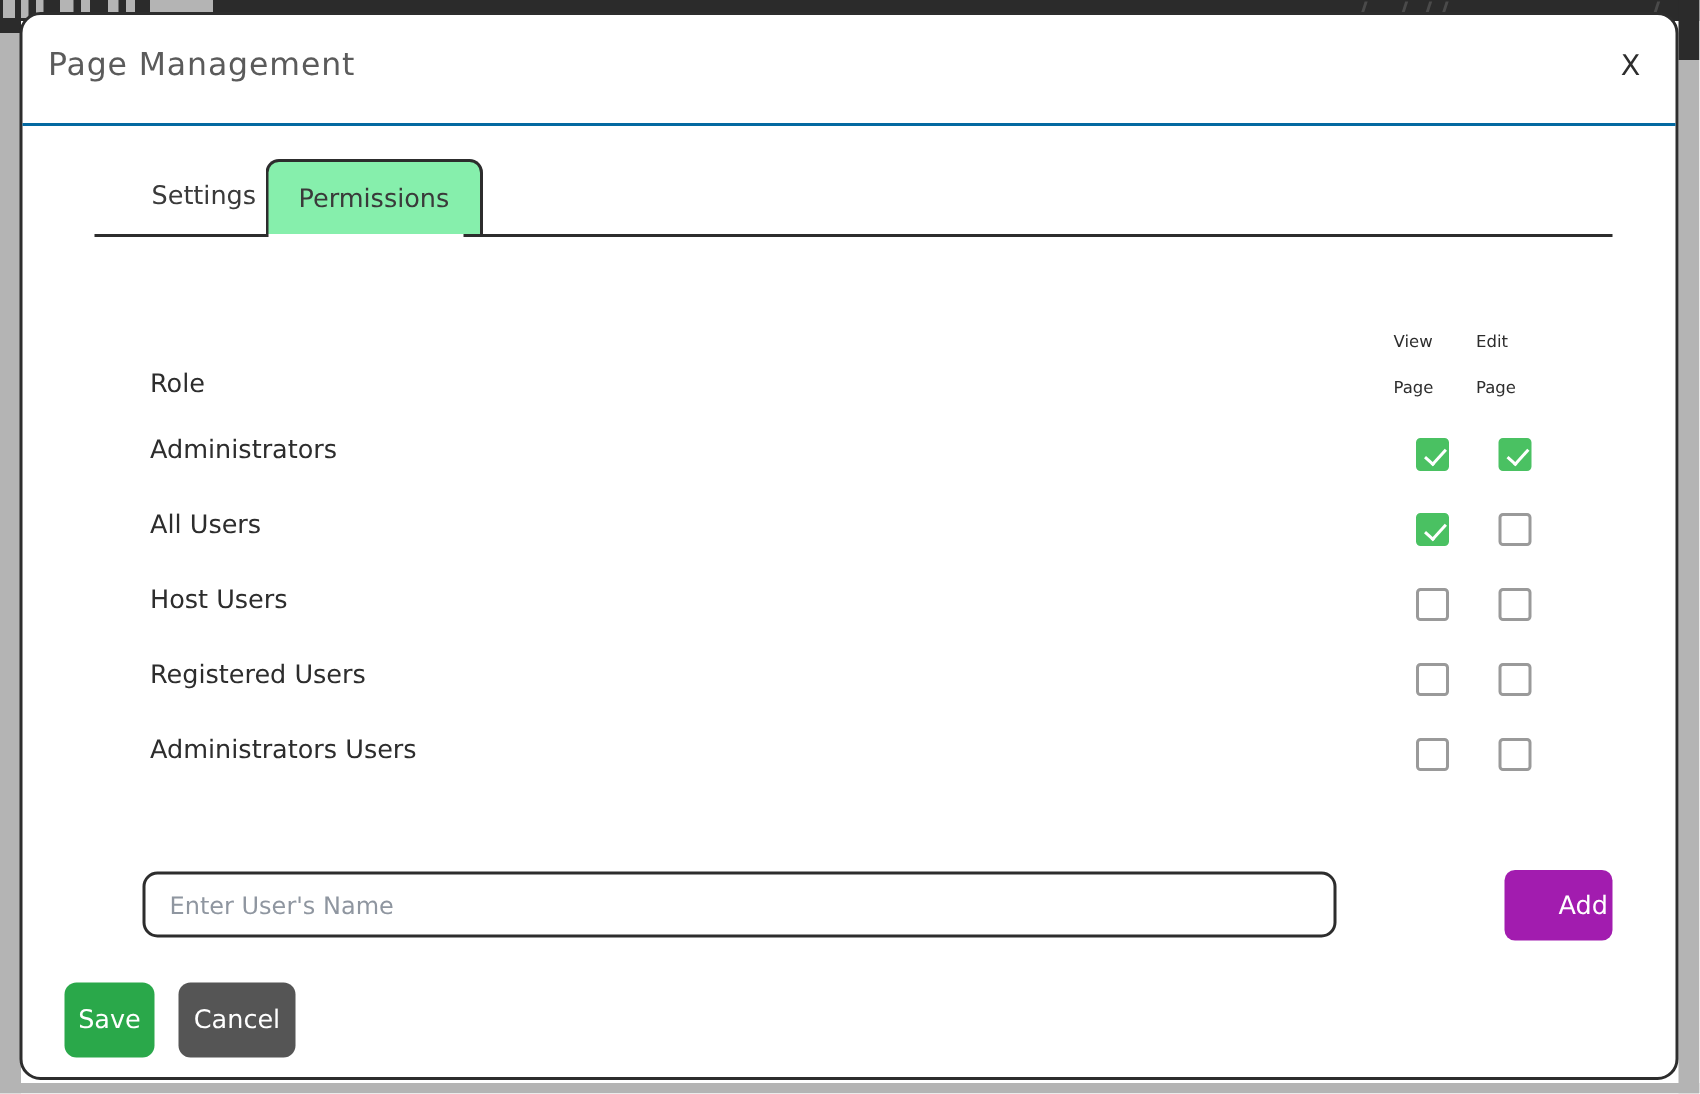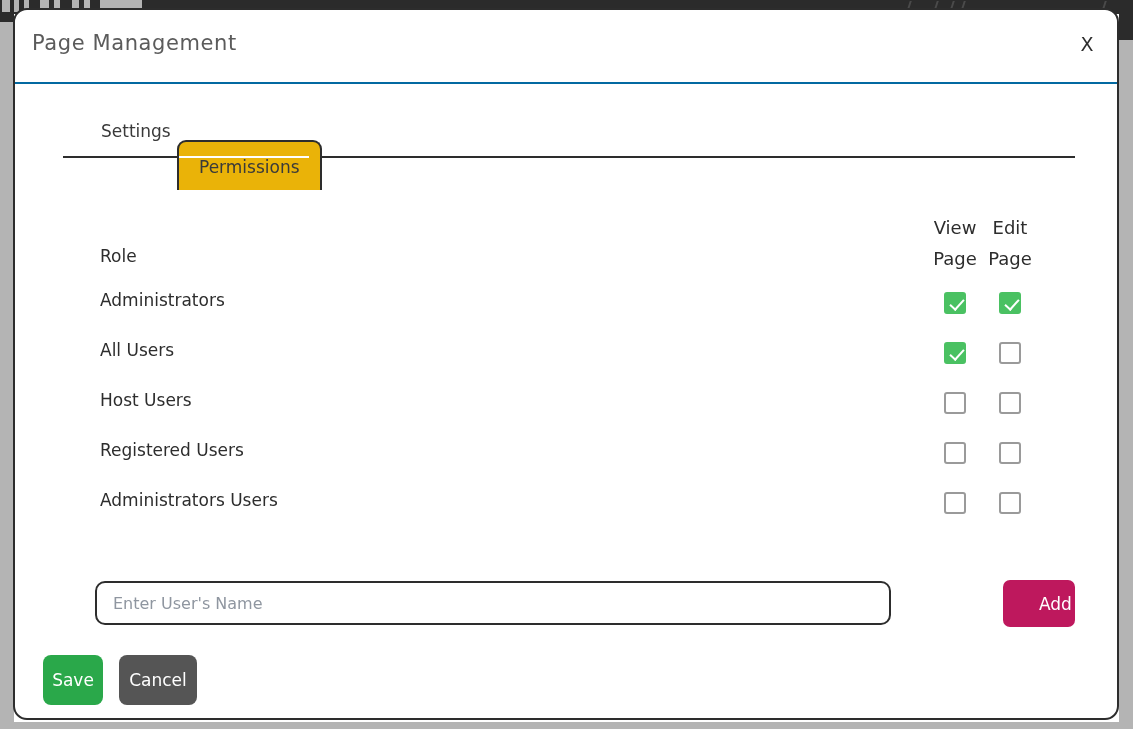--- a/index.html
+++ b/index.html
@@ -143,23 +143,22 @@
     white-space: nowrap;
     cursor: pointer;
     box-sizing: border-box;
   }
   .tab.inactive { left: 18px; }
   .tab.active {
     left: 114px;
     border: 2px solid #2d2d2d;
     border-bottom: none;
     border-radius: 9px 9px 0 0;
-    background: #eab308;
+    background: #86efac;
     z-index: 2;
-    margin-top: 34px;
   }
   #tab-underline {
     position: absolute;
     left: 0;
     top: 50px;
     width: 1012px;
     height: 2px;
     background: #2d2d2d;
     z-index: 1;
   }
@@ -191,22 +190,22 @@
     font-size: 17px;
     color: #2d2d2d;
     white-space: nowrap;
   }
   #perm-header { height: 78px; }
   #perm-header .perm-role { top: 12px; margin-top: 34px; }
   .col-head {
     position: absolute;
     top: 12px;
     width: 52px;
-    text-align: center;
-    font-size: 18px;
+    text-align: left;
+    font-size: 11px;
     color: #2d2d2d;
     line-height: 31px;
   }
   .col-head span { display: block; }
   .col-view { left: 829px; }
   .col-edit { left: 884px; }
 
   .cb-cell {
     position: absolute;
     top: 14px;
@@ -271,21 +270,21 @@
     color: #8f96a0;
   }
   #add-button {
     position: absolute;
     left: 908px;
     top: 10px;
     width: 72px;
     height: 47px;
     border: none;
     border-radius: 7px;
-    background: #be185d;
+    background: #a21caf;
     color: #ffffff;
     font-family: "DejaVu Sans", "Liberation Sans", sans-serif;
     font-size: 17px;
     cursor: pointer;
     padding-left: 36px;
   }
 
   
   #footer {
     position: absolute;

